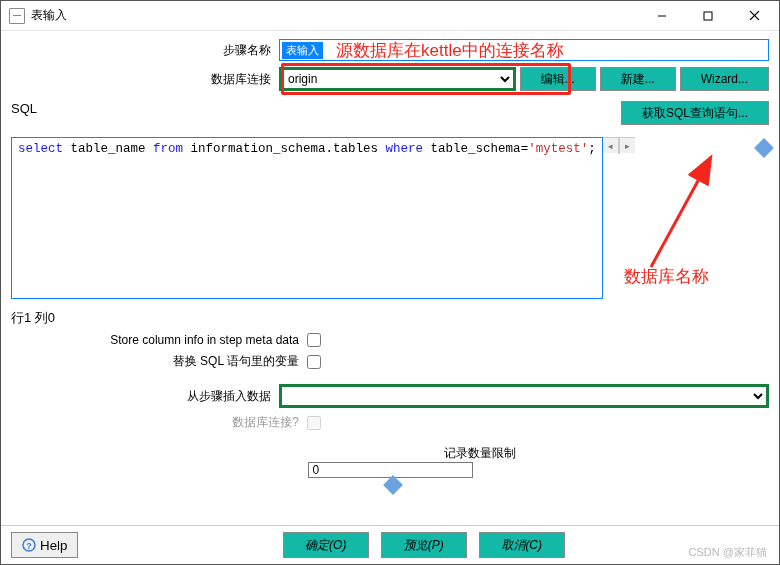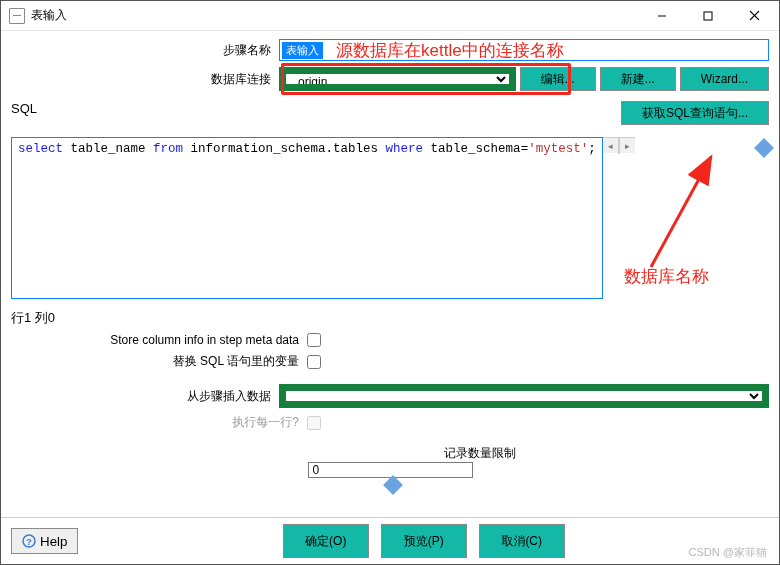--- a/index.html
+++ b/index.html
@@ -91,25 +91,25 @@
   .annot {
     color: #f2261d;
     font-size: 17px;
     font-weight: 400;
     white-space: nowrap;
     pointer-events: none;
   }
   select.combo {
     flex: 1;
     height: 24px;
-    border: 7px solid #15803d;
+    border: 3px solid #15803d;
     font-family: inherit;
     font-size: 12px;
     background: #fff;
-    padding: 0 8px;
+    padding: 0 2px;
   }
   .db-row .redbox {
     position: absolute;
     border: 3px solid #f2261d;
     border-radius: 2px;
     pointer-events: none;
   }
   .btn {
     height: 24px;
     min-width: 52px;
@@ -199,21 +199,21 @@
     height: 26px;
     border: 1px solid #8a8a8a;
     background: #efefef;
     padding: 0 10px;
     display: flex;
     align-items: center;
     gap: 4px;
     cursor: pointer;
   }
   .footer .spacer { flex: 1; }
-  .footer .btn { min-width: 86px; height: 34px; margin: 0 6px;}
+  .footer .btn { min-width: 86px; height: 26px; margin: 0 6px; font-style: italic;}
   .watermark {
     position: absolute;
     right: 12px;
     bottom: 4px;
     color: rgba(120,120,120,0.55);
     font-size: 11px;
     pointer-events: none;
   }
   .redbox1 { left: 270px; right: 198px; top: -4px; height: 32px; }
   .annot-db {
@@ -319,21 +319,21 @@
         <div class="cblabel">替换 SQL 语句里的变量</div>
         <input type="checkbox" style="">
       </div>
 
       <div class="form-row">
         <div class="form-label">从步骤插入数据</div>
         <select class="combo lower-input"><option></option></select>
       </div>
 
       <div class="checkbox-row">
-        <div class="cblabel" style="color:#9a9a9a;">执行每一行?</div>
+        <div class="cblabel" style="color:#9a9a9a;">数据库连接?</div>
         <input type="checkbox" disabled="" style="">
       </div>
 
       <div class="form-row" style="align-items:center;flex-direction:column;">
         <div class="form-label">记录数量限制</div>
         <input class="text-input lower-input" value="0" style="">
         <div class="diamond" style="margin-left:6px;"></div>
       </div>
     </div>
 

